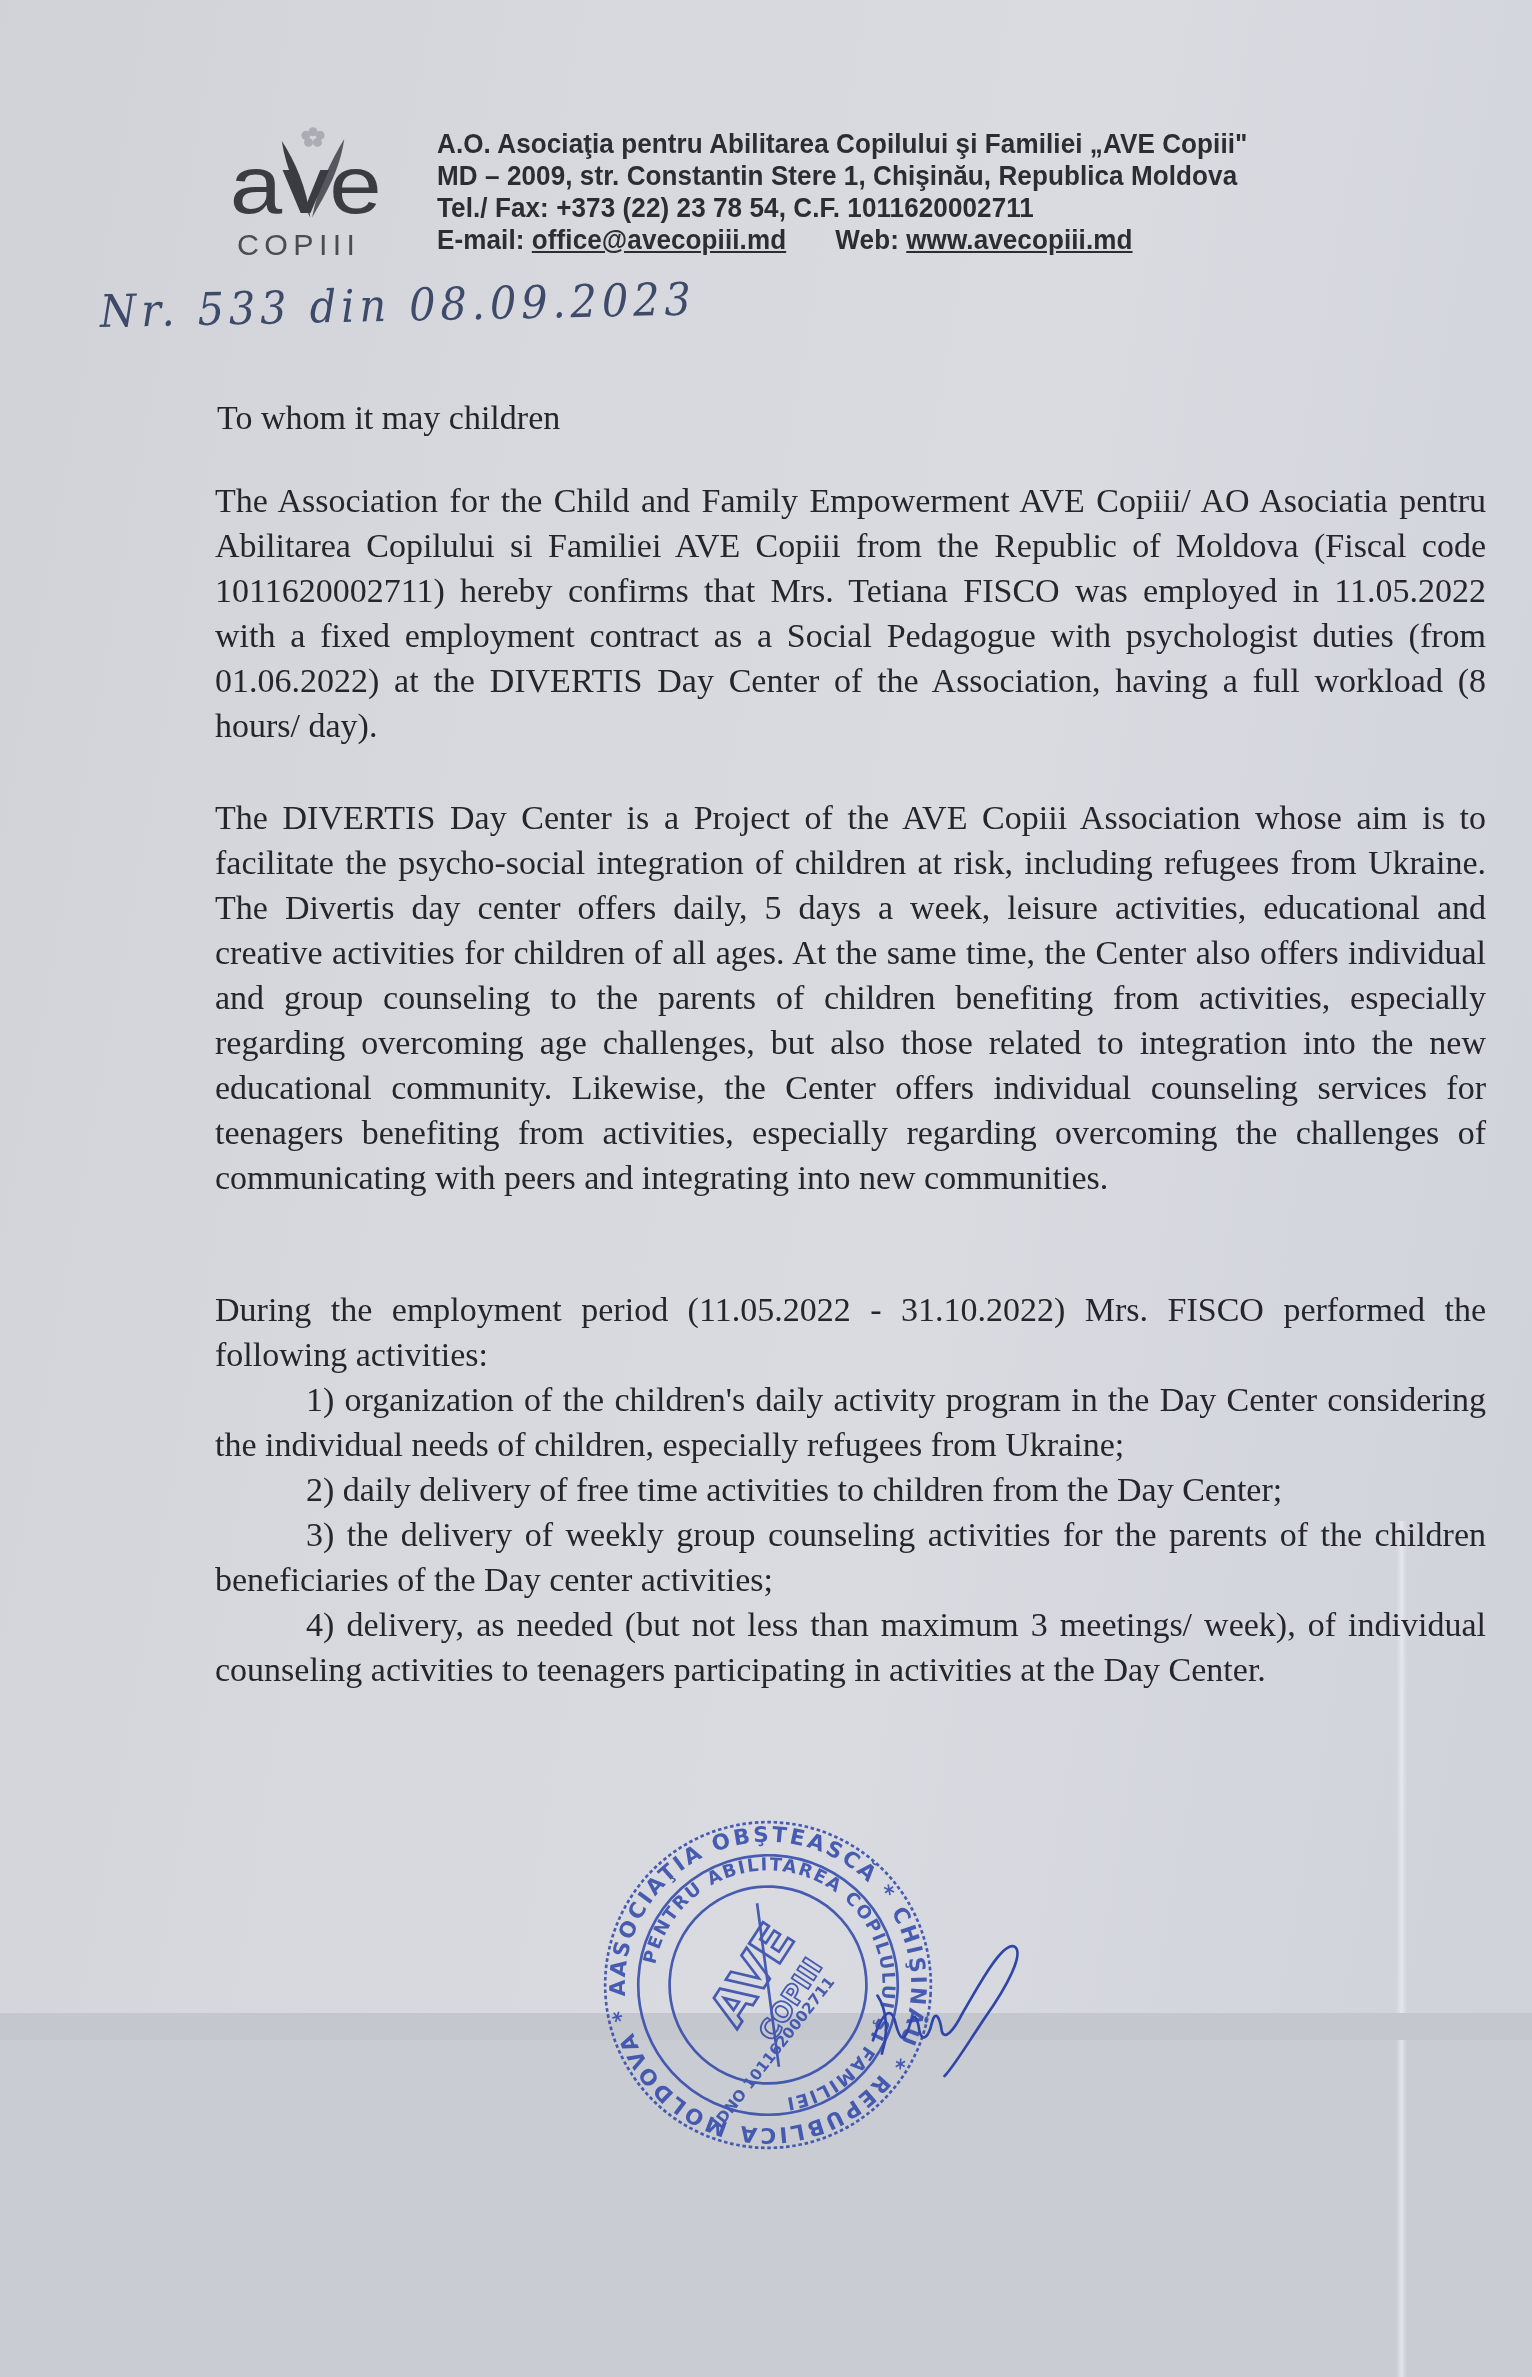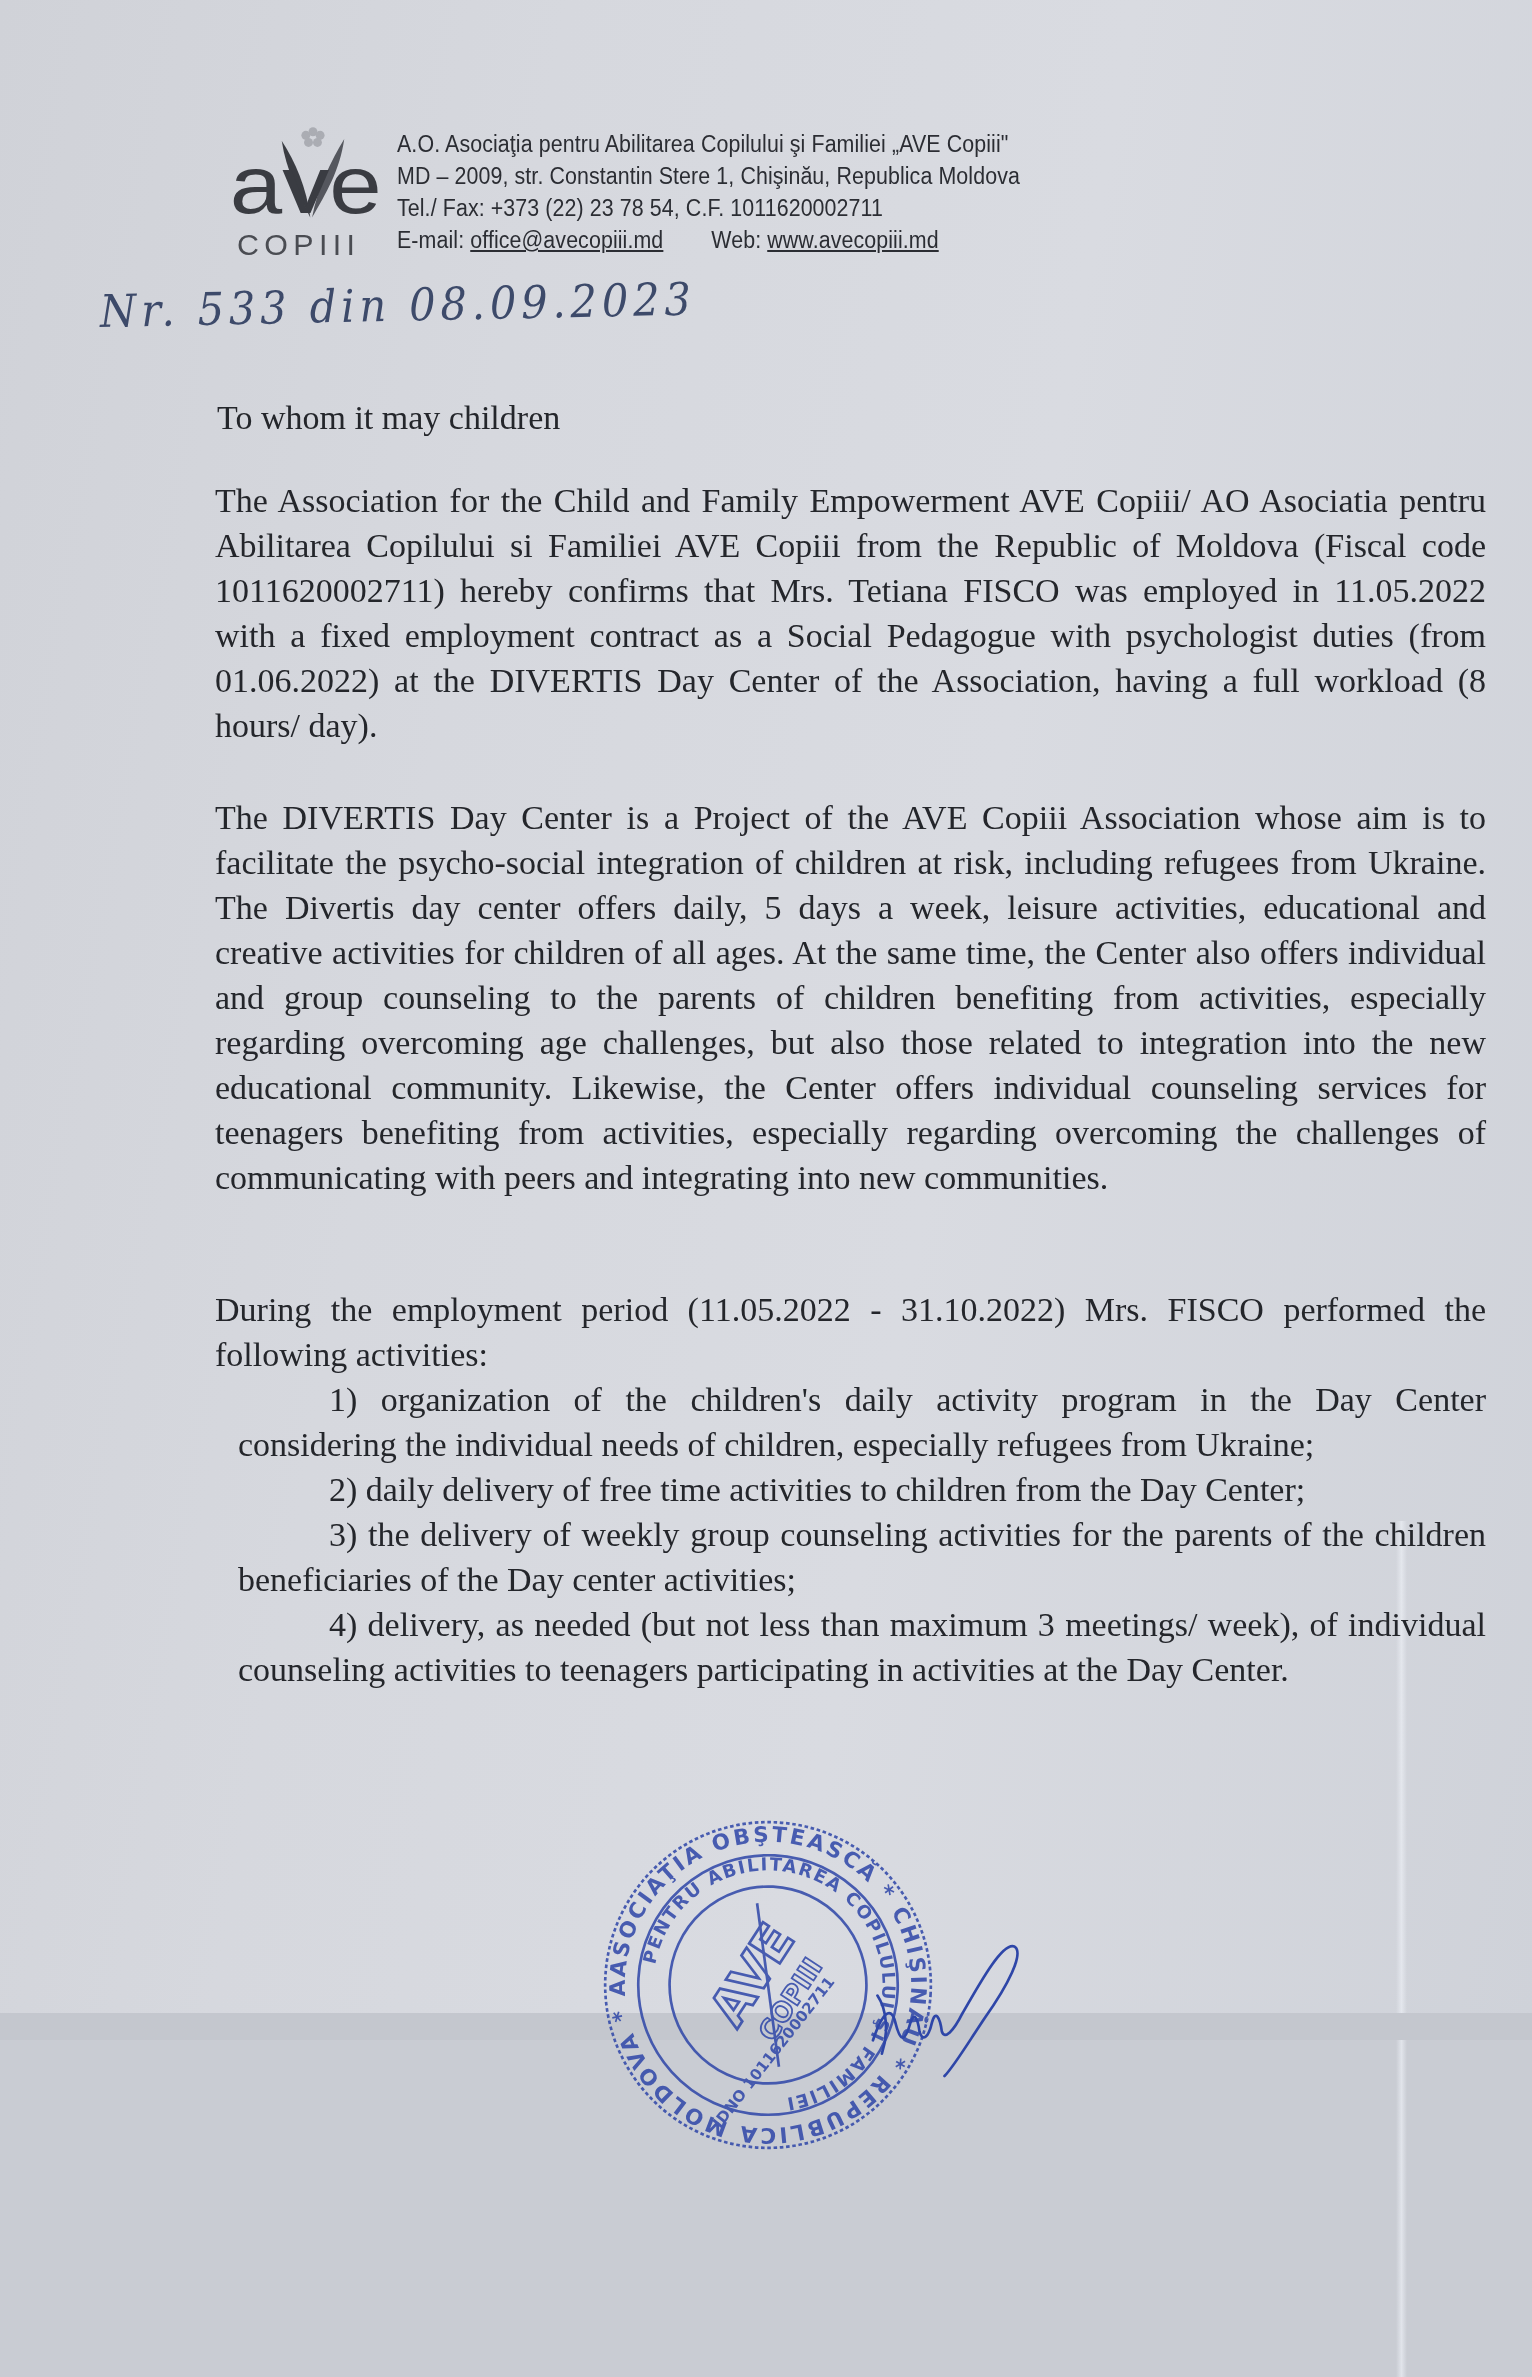--- a/index.html
+++ b/index.html
@@ -24,26 +24,27 @@
       position: absolute; left: 1396px; top: 1521px; width: 10.7px; height: 856px;
       background: linear-gradient(90deg, rgba(255,255,255,0) 0%, rgba(235,238,244,0.7) 50%, rgba(255,255,255,0) 100%);
     }
 
     
     .logo {
       position: absolute; left: 228px; top: 121px; width: 161px; height: 143px;
     }
     .logo svg { width: 161px; height: 143px; }
     .letterhead {
-      position: absolute; left: 397px; top: 128px;
+      position: absolute; left: 437px; top: 128px;
       font-family: "Liberation Sans", sans-serif;
       color: #2b2d33;
-      font-size: 23px;
+      font-size: 28px;
       line-height: 32px;
       letter-spacing: 0.1px;
+      font-weight: bold;
     }
     .letterhead .line { white-space: nowrap; transform: scaleX(0.93); transform-origin: left center; }
     .letterhead .link { text-decoration: underline; }
     .letterhead .web-label { margin-left: 45px; }
 
     
     .handwritten-ref {
       position: absolute; left: 100px; top: 285px;
       font-family: "DejaVu Serif", serif;
       font-style: italic;
@@ -61,21 +62,21 @@
       font-family: Liberation Serif, serif;
       color: #24262b;
       font-size: 34px;
       line-height: 45px;
       text-align: justify;
     }
     .greeting { position: absolute; left: 217px; top: 399px; font-family: "Liberation Serif", serif; font-size: 34px; color: #24262b; }
     .para1 { top: 478px; }
     .para2 { top: 795px; }
     .para3 { top: 1287px; }
-    .activity { text-indent: 91px; margin-left: 23px; }
+    .activity { text-indent: 91px; }
 
     
     .signature-block {
       position: absolute; left: 204px; top: 1837px;
       font-family: "Liberation Serif", serif;
       color: #24262b;
       font-size: 36px;
       line-height: 50px;
     }
     .sig-email {

